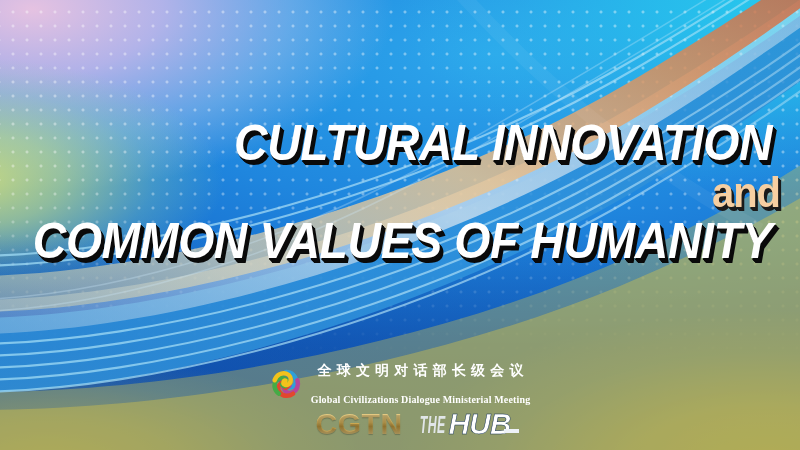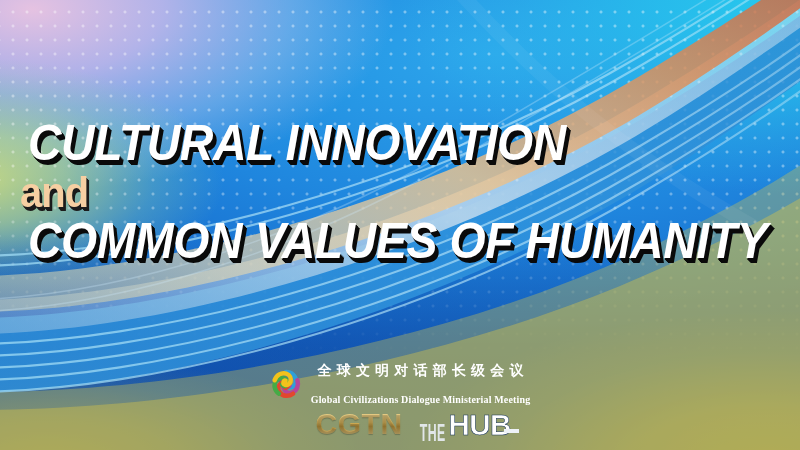--- a/index.html
+++ b/index.html
@@ -54,21 +54,21 @@
             mask-image:linear-gradient(to bottom, rgba(0,0,0,1) 0%, rgba(0,0,0,.95) 40%, rgba(0,0,0,.35) 64%, rgba(0,0,0,0) 80%);
   }
 
   
   #ribbons{position:absolute;inset:0;}
   #ribbons svg{position:absolute;inset:0;display:block;}
 
   
   #headline{
     position:absolute;left:0;right:0;top:118px;
-    text-align:left;line-height:1;
+    text-align:right;line-height:1;
     -webkit-user-select:none;user-select:none;
   }
   .hl{
     display:block;
     font-family:"Liberation Sans Narrow","Liberation Sans",sans-serif;
     font-weight:700;font-style:italic;
     color:#ffffff;
     letter-spacing:-0.5px;
     transform:scaleX(.93);
     text-shadow:
@@ -122,21 +122,21 @@
   #cgtn-wordmark{
     font-family:"Liberation Sans",sans-serif;
     font-weight:700;font-size:30px;line-height:1;
     letter-spacing:.5px;
     color:#dcbb63;
     background:linear-gradient(to bottom,#f3dfa0 0%,#d8b45c 45%,#b8923c 58%,#e8d193 100%);
     -webkit-background-clip:text;background-clip:text;
     -webkit-text-fill-color:transparent;
     text-shadow:0 1px 1px rgba(0,0,0,.22);
   }
-  #hub-wordmark{position:relative;display:flex;align-items:flex-end;height:32px;}
+  #hub-wordmark{position:relative;display:flex;align-items:center;height:32px;font-style:italic;}
   #hub-the{
     font-family:"Liberation Sans",sans-serif;
     font-weight:700;font-size:15px;line-height:1;
     letter-spacing:.5px;color:#e8ecf2;
     transform:scaleY(1.55) scaleX(.82);
     transform-origin:center;
     margin-right:1px;
     opacity:.93;
   }
   #hub-main{

